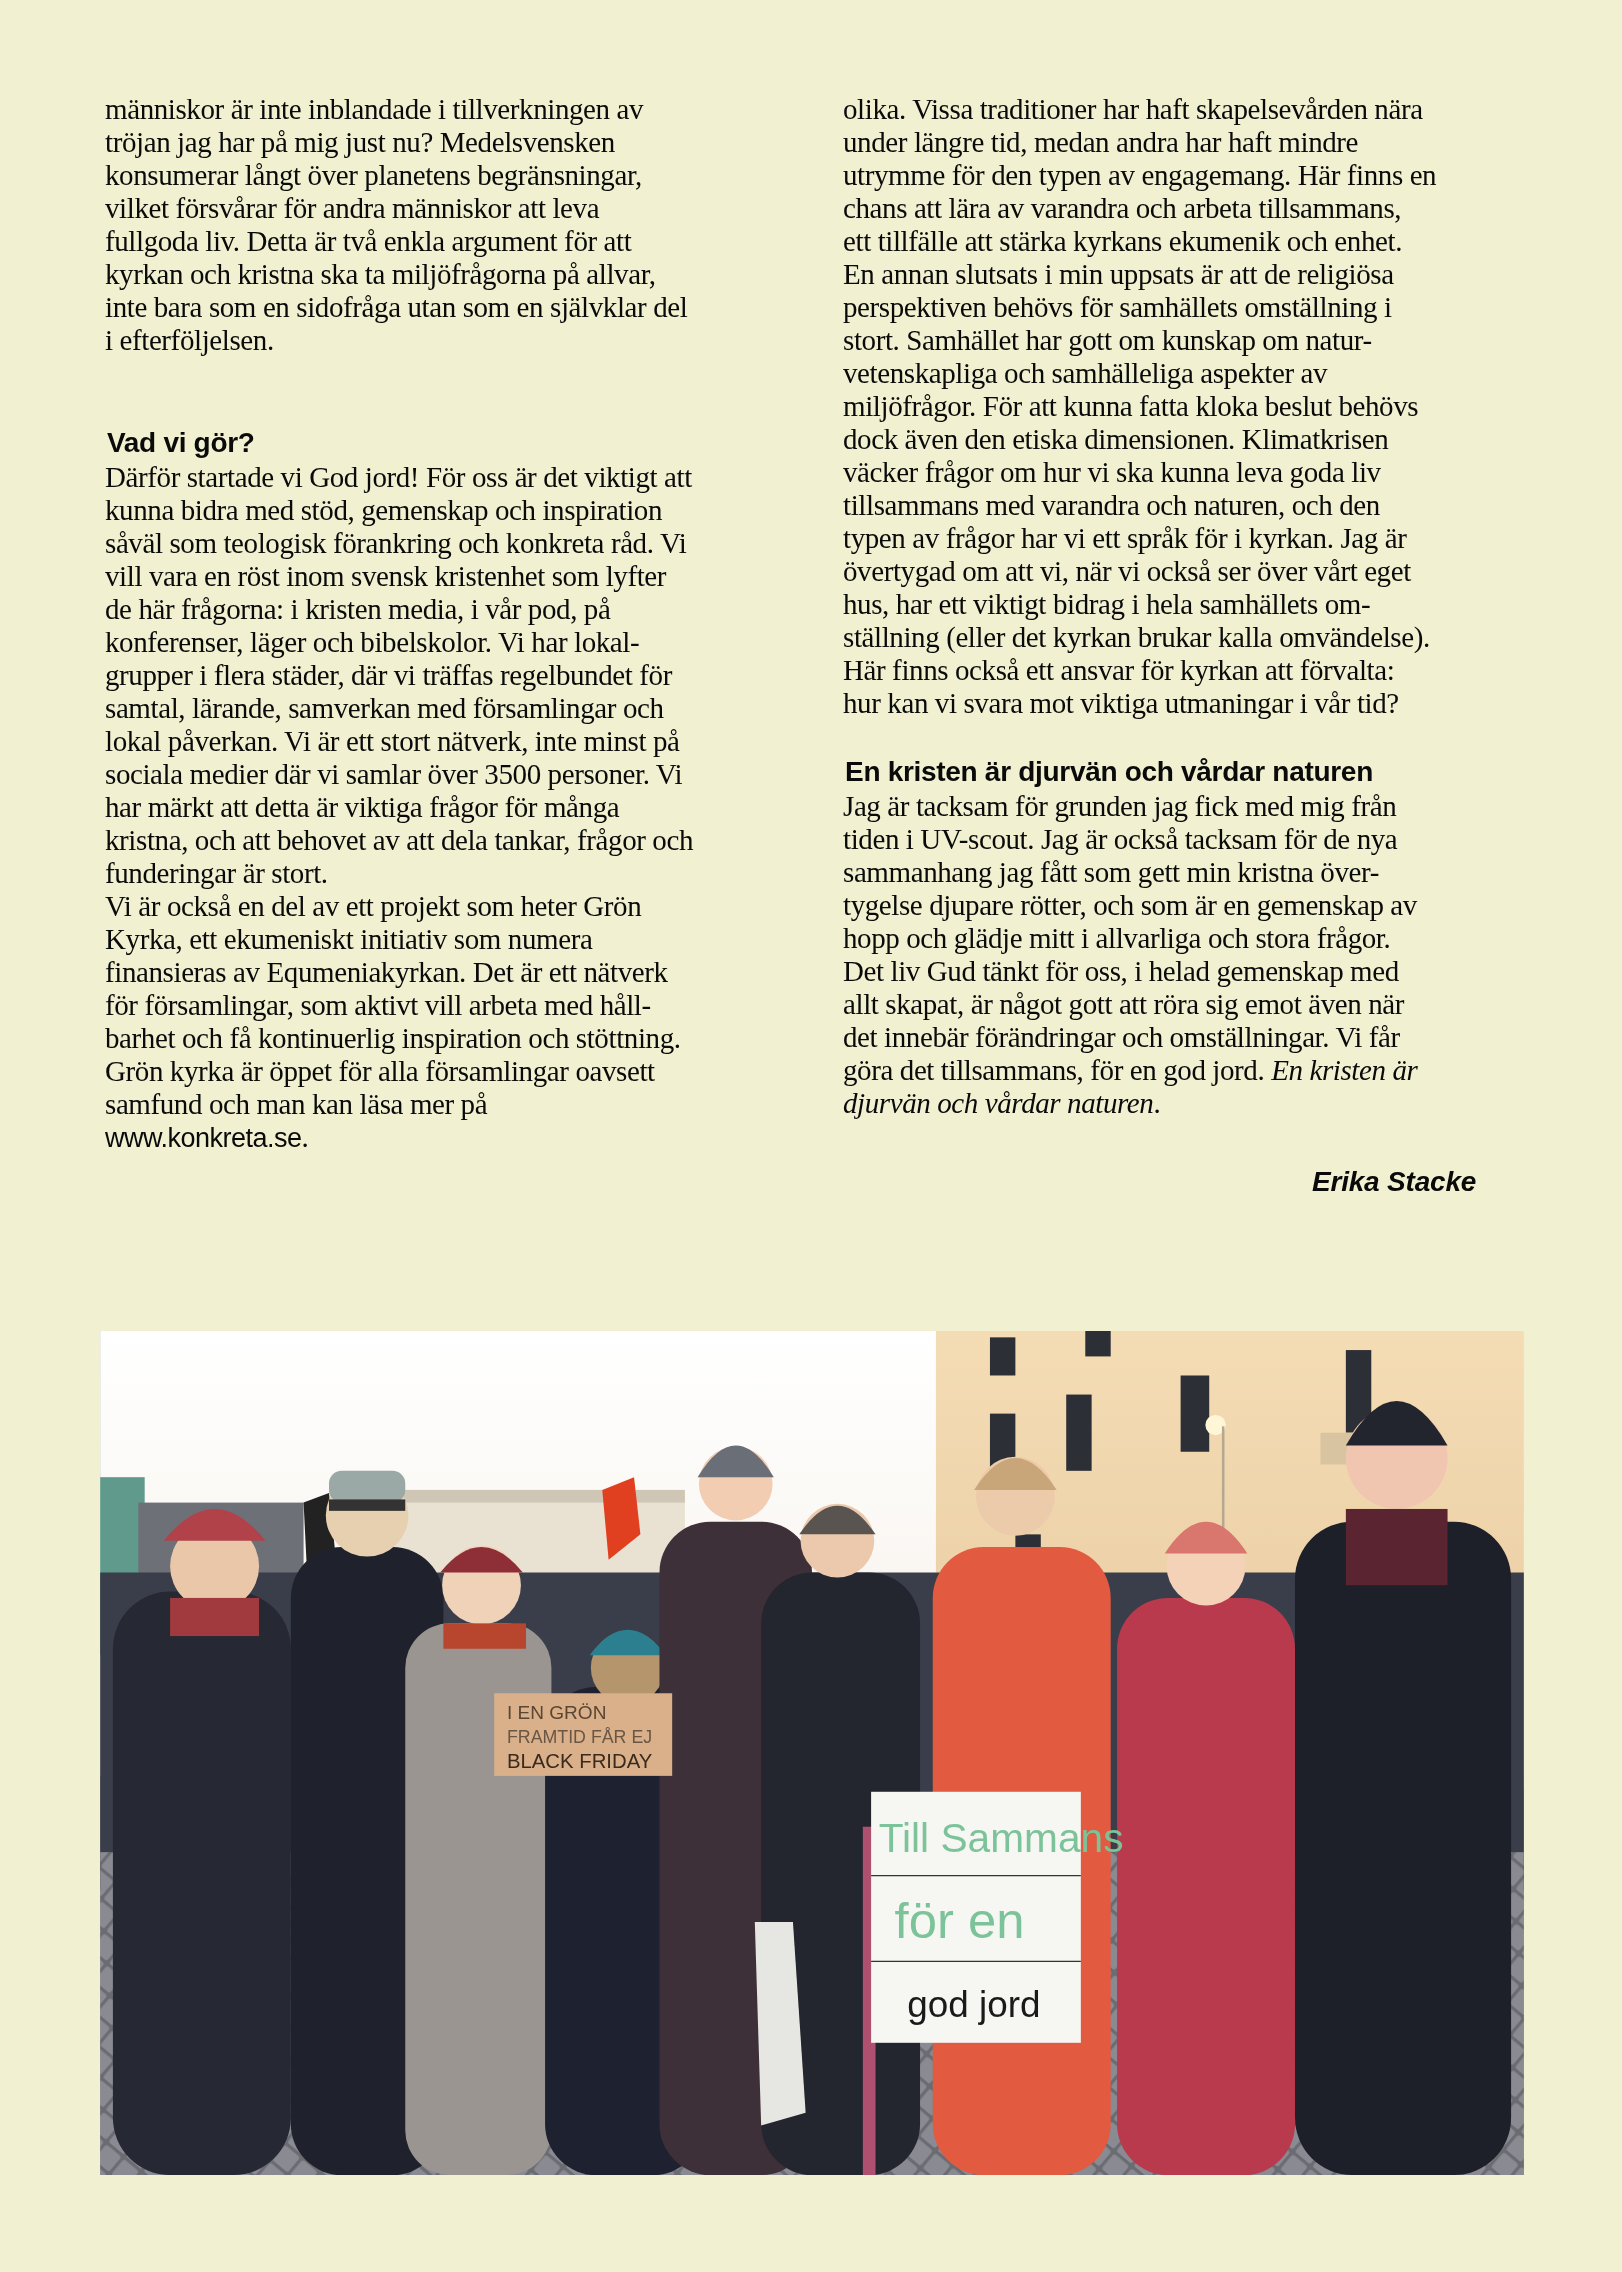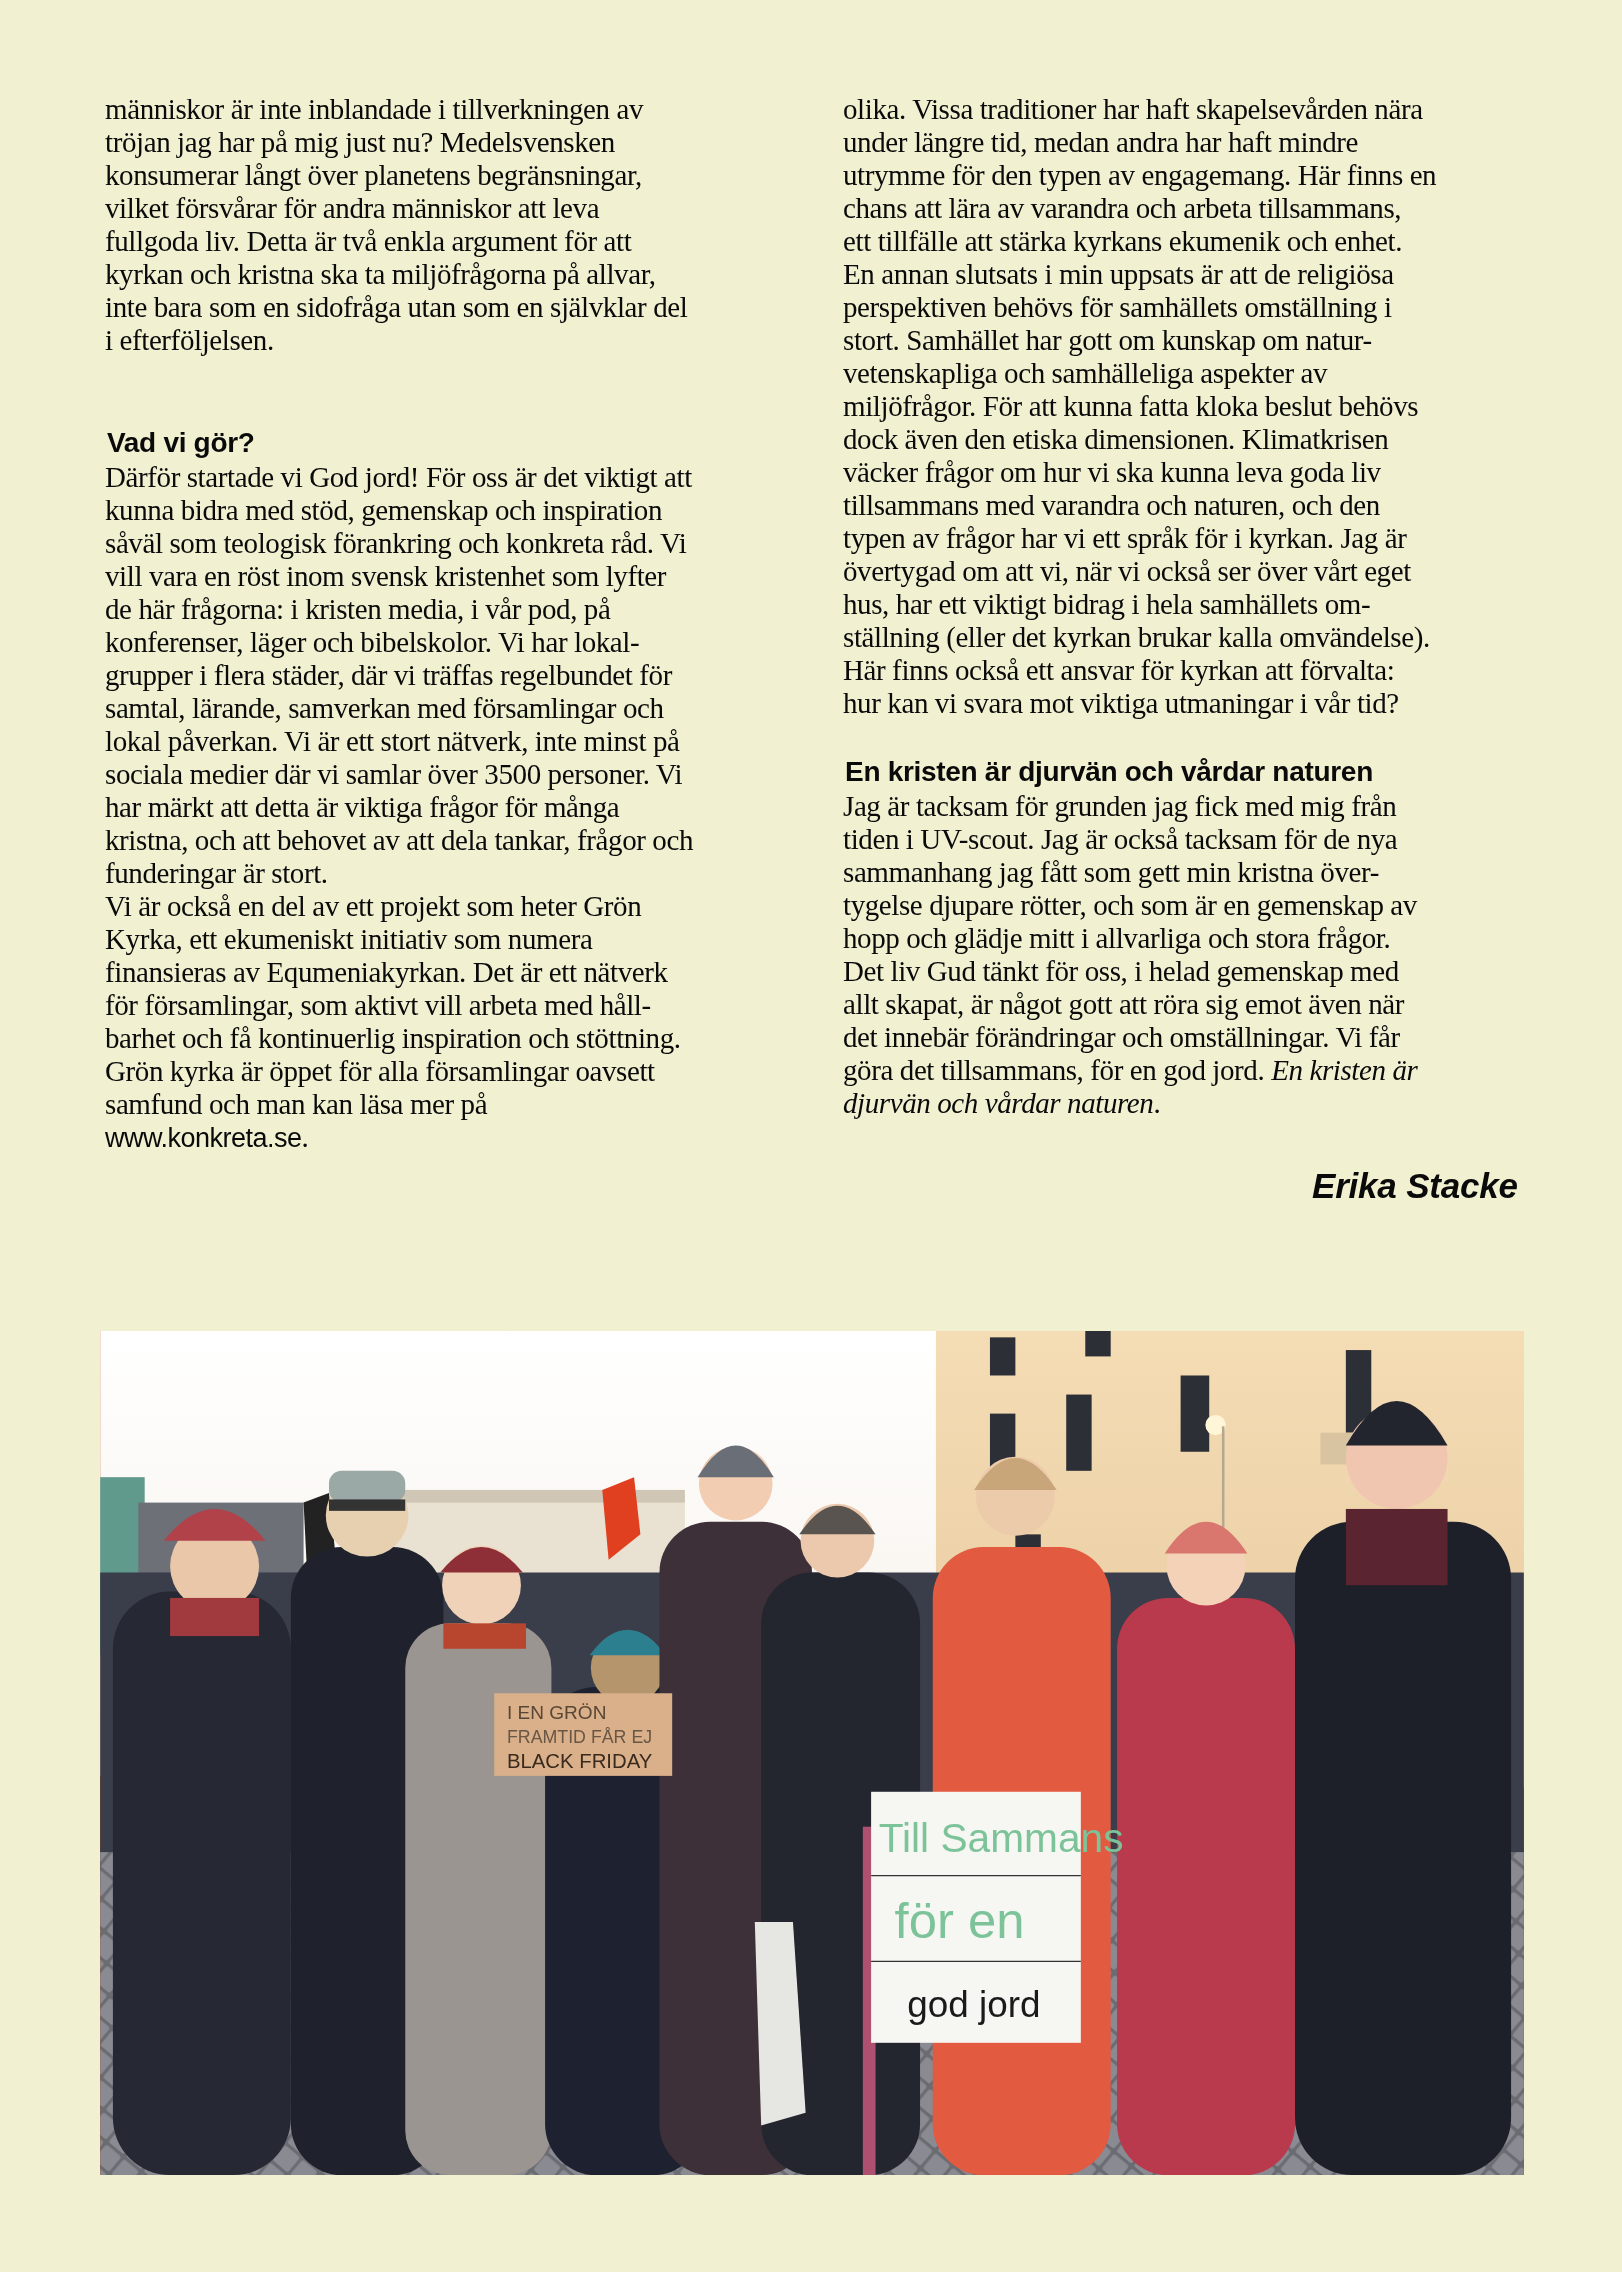--- a/index.html
+++ b/index.html
@@ -31,29 +31,29 @@
   }
   .gap1 { height: 67px; }
   .gap2 { height: 33px; }
   .sans-link { font-family: "Liberation Sans", "DejaVu Sans", sans-serif; font-size: 27px; letter-spacing: -0.5px; }
   .ital { font-style: italic; margin-top: 37px; }
   .byline {
     position: absolute;
     left: 1312px; top: 1166px;
     font-family: "Liberation Sans", "DejaVu Sans", sans-serif;
     font-weight: bold; font-style: italic;
-    font-size: 35px;
+    font-size: 28px;
     letter-spacing: -0.2px;
   }
   .photo {
     position: absolute;
     left: 100px; top: 1331px;
     width: 1424px; height: 844px;
     overflow: hidden;
-    background: #c2410c;
+    background: #a3a3a3;
   }
   .photo svg { display: block; }
 </style>
 </head>
 <body>
 
 <div class="col left">
   <p>människor är inte inblandade i tillverkningen av
 tröjan jag har på mig just nu? Medelsvensken
 konsumerar långt över planetens begränsningar,

